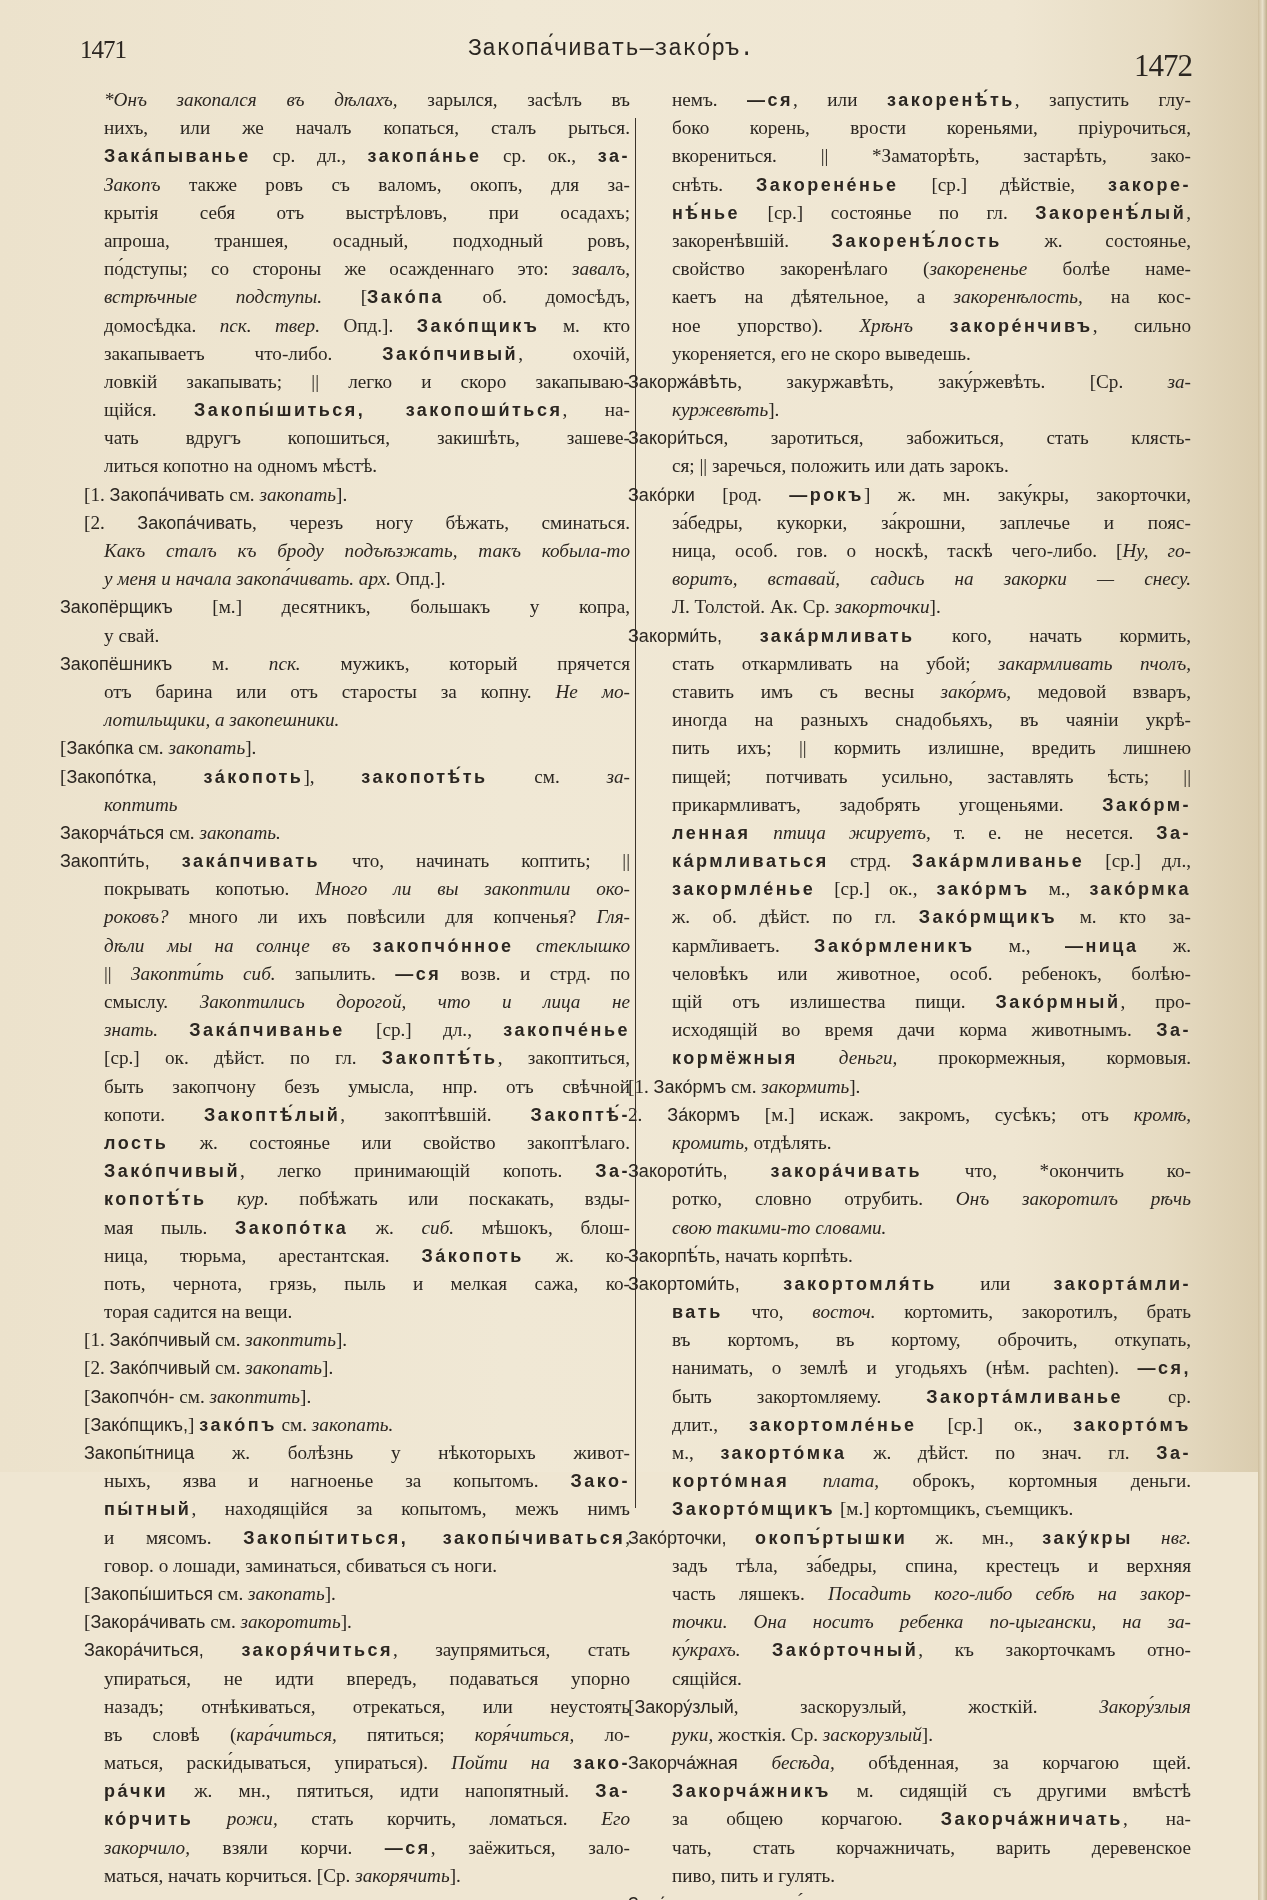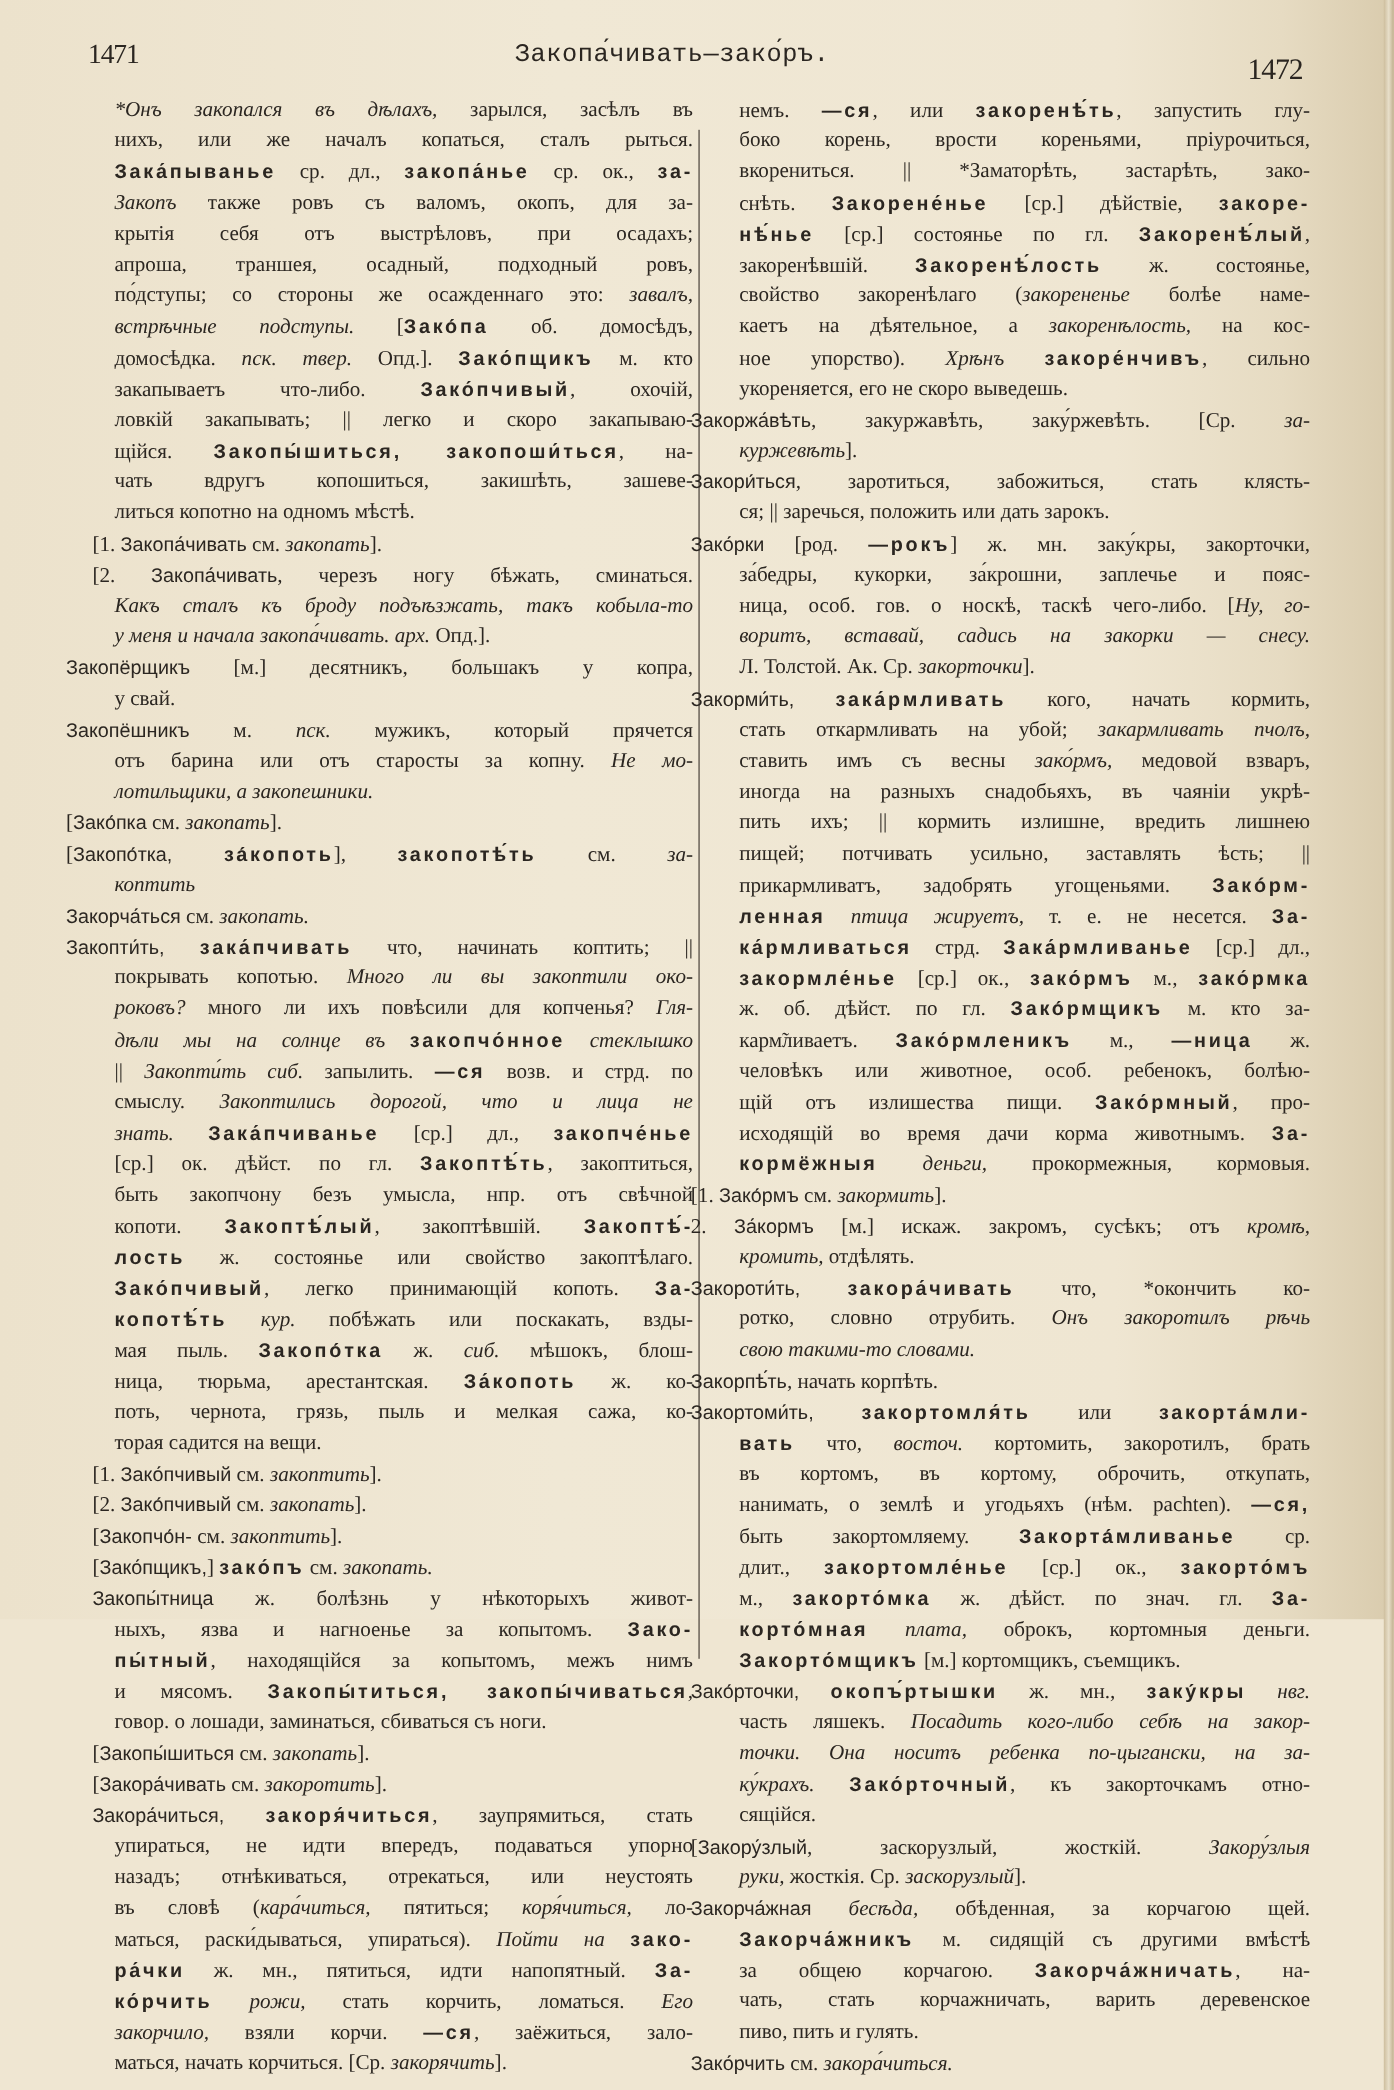--- a/index.html
+++ b/index.html
@@ -13,21 +13,21 @@
   .page {
     position: absolute; left: 0; top: 0; width: 1267px; height: 1472px;
     background: linear-gradient(90deg, #ece2cc 0%, #f0e8d5 40%, #efe6d2 80%, #e6dbc2 92%, #d9cbad 100%);
   }
   .spine-right {
     position: absolute; left: 1258px; top: 0; width: 9px; height: 1900px;
     background: linear-gradient(90deg, #cdbd9c, #e8dfca, #bfae8c);
   }
   .header { position: absolute; top: 36px; left: 0; width: 1267px; height: 30px; }
   .page-num-left { position: absolute; left: 80px; top: 0; font-size: 25px; letter-spacing: -1px; }
-  .page-num-right { position: absolute; left: 1134px; top: 12px; font-size: 27px; letter-spacing: -1px; }
+  .page-num-right { position: absolute; left: 1134px; top: 12px; font-size: 31px; letter-spacing: -1px; }
   .running-head {
     position: absolute; left: 468px; top: 0; font-family: "Liberation Mono", "DejaVu Sans Mono", monospace;
     font-size: 23px; letter-spacing: 0.5px;
   }
   .col {
     position: absolute; top: 86px; font-size: 19.2px; line-height: 28.2px;
   }
   .col-left { left: 60px; width: 570px; }
   .col-right { left: 628px; width: 563px; }
   .divider { position: absolute; left: 635px; top: 118px; width: 1px; height: 1390px; background: #3a332b; }
@@ -166,20 +166,21 @@
       <div class="line i0"><span class="seg b">Закортоми́ть, </span><span class="seg bs">закортомля́ть</span><span class="seg"> или </span><span class="seg bs">закорта́мли-</span></div>
       <div class="line i1"><span class="seg bs">вать</span><span class="seg"> что, </span><span class="seg it">восточ.</span><span class="seg"> кортомить, закоротилъ, брать</span></div>
       <div class="line i1"><span class="seg">въ кортомъ, въ кортому, оброчить, откупать,</span></div>
       <div class="line i1"><span class="seg">нанимать, о землѣ и угодьяхъ (нѣм. pachten). </span><span class="seg bs">—ся,</span></div>
       <div class="line i1"><span class="seg">быть закортомляему. </span><span class="seg bs">Закорта́мливанье</span><span class="seg"> ср.</span></div>
       <div class="line i1"><span class="seg">длит., </span><span class="seg bs">закортомле́нье</span><span class="seg"> [ср.] ок., </span><span class="seg bs">закорто́мъ</span></div>
       <div class="line i1"><span class="seg">м., </span><span class="seg bs">закорто́мка</span><span class="seg"> ж. дѣйст. по знач. гл. </span><span class="seg bs">За-</span></div>
       <div class="line i1"><span class="seg bs">корто́мная</span><span class="seg"> </span><span class="seg it">плата,</span><span class="seg"> оброкъ, кортомныя деньги.</span></div>
       <div class="line i1 last"><span class="seg bs">Закорто́мщикъ</span><span class="seg"> [м.] кортомщикъ, съемщикъ.</span></div>
       <div class="line i0"><span class="seg b">Зако́рточки, </span><span class="seg bs">окопъ́ртышки</span><span class="seg"> ж. мн., </span><span class="seg bs">заку́кры</span><span class="seg"> </span><span class="seg it">нвг.</span></div>
+      <div class="line i1"><span class="seg">задъ тѣла, за́бедры, спина, крестецъ и верхняя</span></div>
       <div class="line i1"><span class="seg">часть ляшекъ. </span><span class="seg it">Посадить кого-либо себѣ на закор-</span></div>
       <div class="line i1"><span class="seg it">точки. Она носитъ ребенка по-цыгански, на за-</span></div>
       <div class="line i1"><span class="seg it">ку́крахъ.</span><span class="seg"> </span><span class="seg bs">Зако́рточный</span><span class="seg">, къ закорточкамъ отно-</span></div>
       <div class="line i1 last"><span class="seg">сящійся.</span></div>
       <div class="line i0"><span class="seg">[</span><span class="seg b">Закору́злый</span><span class="seg">, заскорузлый, жосткій. </span><span class="seg it">Закору́злыя</span></div>
       <div class="line i1 last"><span class="seg it">руки,</span><span class="seg"> жосткія. Ср. </span><span class="seg it">заскорузлый</span><span class="seg">].</span></div>
       <div class="line i0"><span class="seg b">Закорча́жная</span><span class="seg"> </span><span class="seg it">бесѣда,</span><span class="seg"> обѣденная, за корчагою щей.</span></div>
       <div class="line i1"><span class="seg bs">Закорча́жникъ</span><span class="seg"> м. сидящій съ другими вмѣстѣ</span></div>
       <div class="line i1"><span class="seg">за общею корчагою. </span><span class="seg bs">Закорча́жничать</span><span class="seg">, на-</span></div>
       <div class="line i1"><span class="seg">чать, стать корчажничать, варить деревенское</span></div>

